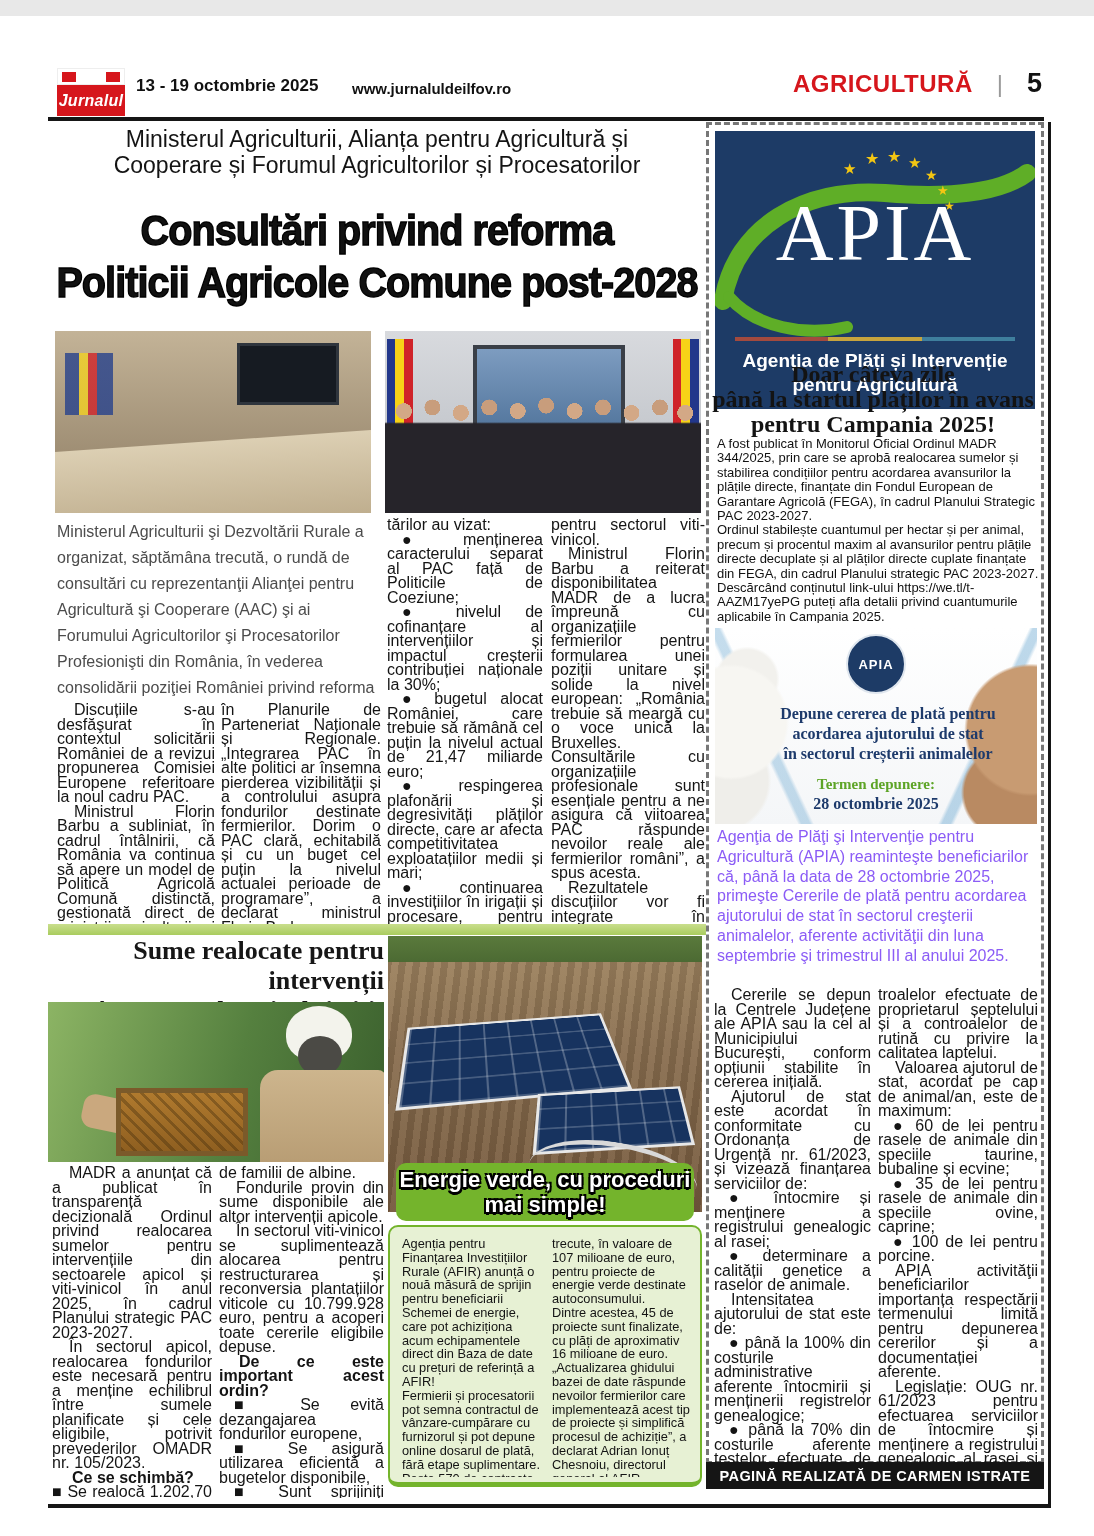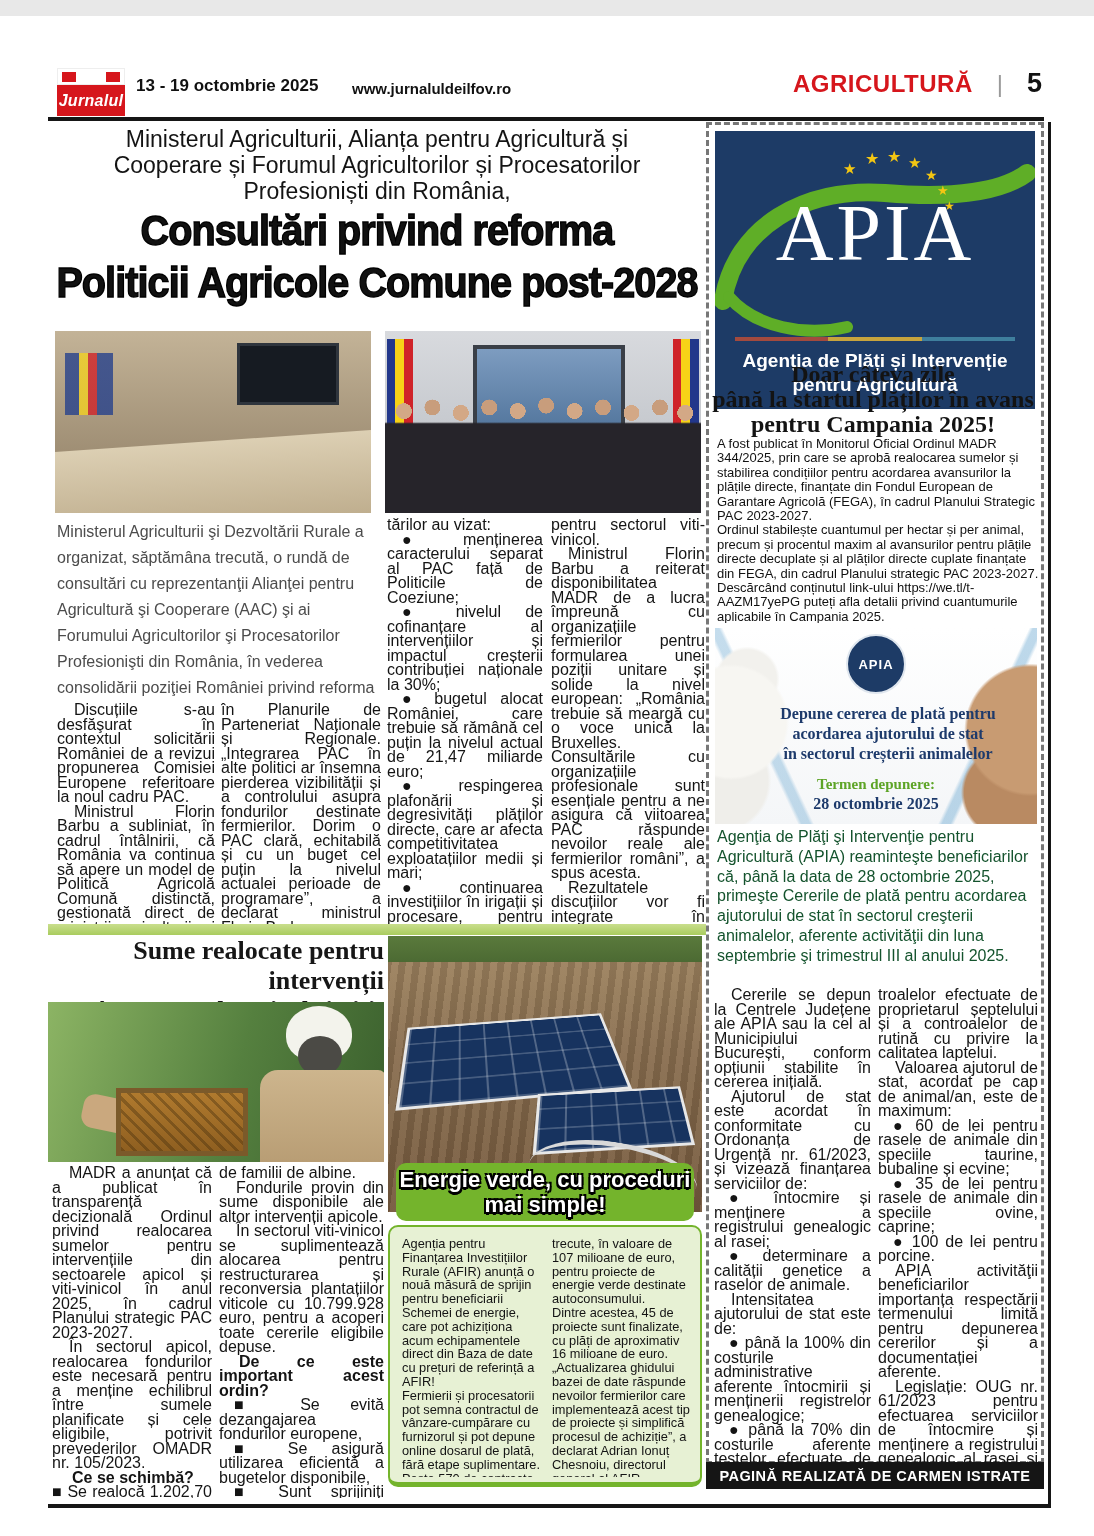--- a/index.html
+++ b/index.html
@@ -124,21 +124,21 @@
     radial-gradient(circle at 98% 52%,#c89b72 19%,transparent 20%),
     radial-gradient(circle at 91% 84%,#b98a62 13%,transparent 14%),
     linear-gradient(115deg,transparent 76%,rgba(110,170,210,.45) 77% 79%,transparent 80%),
     linear-gradient(245deg,transparent 76%,rgba(110,170,210,.4) 77% 79%,transparent 80%),
     linear-gradient(180deg,#ffffff,#f4f6f8)}
   .emblem{position:absolute;left:50%;margin-left:-30px;top:6px;width:60px;height:60px;border-radius:50%;background:#1d3b66;border:2px solid #dfe6ee;display:flex;align-items:center;justify-content:center;color:#fff;font-weight:700;font-size:13px;letter-spacing:1px}
   .banner-t{position:absolute;left:12px;width:100%;text-align:center;font-family:"Liberation Serif",serif;font-weight:700;color:#1d3a6b;font-size:16px;line-height:20px}
   .bt1{top:76px}.bt2{top:96px}.bt3{top:116px}
   .term-label{position:absolute;left:0;top:148px;width:100%;text-align:center;font-family:"Liberation Serif",serif;font-weight:700;color:#5da426;font-size:15px}
   .term-date{position:absolute;left:0;top:167px;width:100%;text-align:center;font-family:"Liberation Serif",serif;font-weight:700;color:#1d3a6b;font-size:16px}
-  .apia-gray{position:absolute;left:8px;top:702px;width:322px;height:158px;font-size:16px;line-height:19.8px;color:#14532d;overflow:hidden}
+  .apia-gray{position:absolute;left:8px;top:702px;width:322px;height:158px;font-size:16px;line-height:19.8px;color:#8b5cf6;overflow:hidden}
   .r1{left:714px;top:972px;width:157px;height:480px}
   .r2{left:878px;top:972px;width:160px;height:480px}
   .credit{position:absolute;left:706px;top:1446px;width:338px;height:27px;background:#151515;color:#fff;font-weight:700;font-size:14.5px;display:flex;align-items:center;justify-content:center;letter-spacing:.4px}
 
   .bottom-rule{position:absolute;left:48px;top:1488px;width:1000px;height:4px;background:#161616}
   .edge-rule{position:absolute;left:1048px;top:106px;width:3px;height:1386px;background:#161616}
 </style>
 </head>
 <body>
 
@@ -156,21 +156,20 @@
   <div class="h-section">
     <span class="sec">AGRICULTURĂ</span>
     <span class="sep">|</span>
     <span class="pg">5</span>
   </div>
   <div class="h-rule"></div>
 
   <div class="kicker">
     <div>Ministerul Agriculturii, Alianța pentru Agricultură și</div>
     <div>Cooperare și Forumul Agricultorilor și Procesatorilor</div>
-    <div>Profesioniști din România,</div>
   </div>
   <div class="mtitle">
     <div>Consultări privind reforma</div>
     <div>Politicii Agricole Comune post-2028</div>
   </div>
 
   <div class="photo photo1">
     <div class="p1-flags"></div>
     <div class="p1-screen"></div>
     <div class="p1-table"></div>

